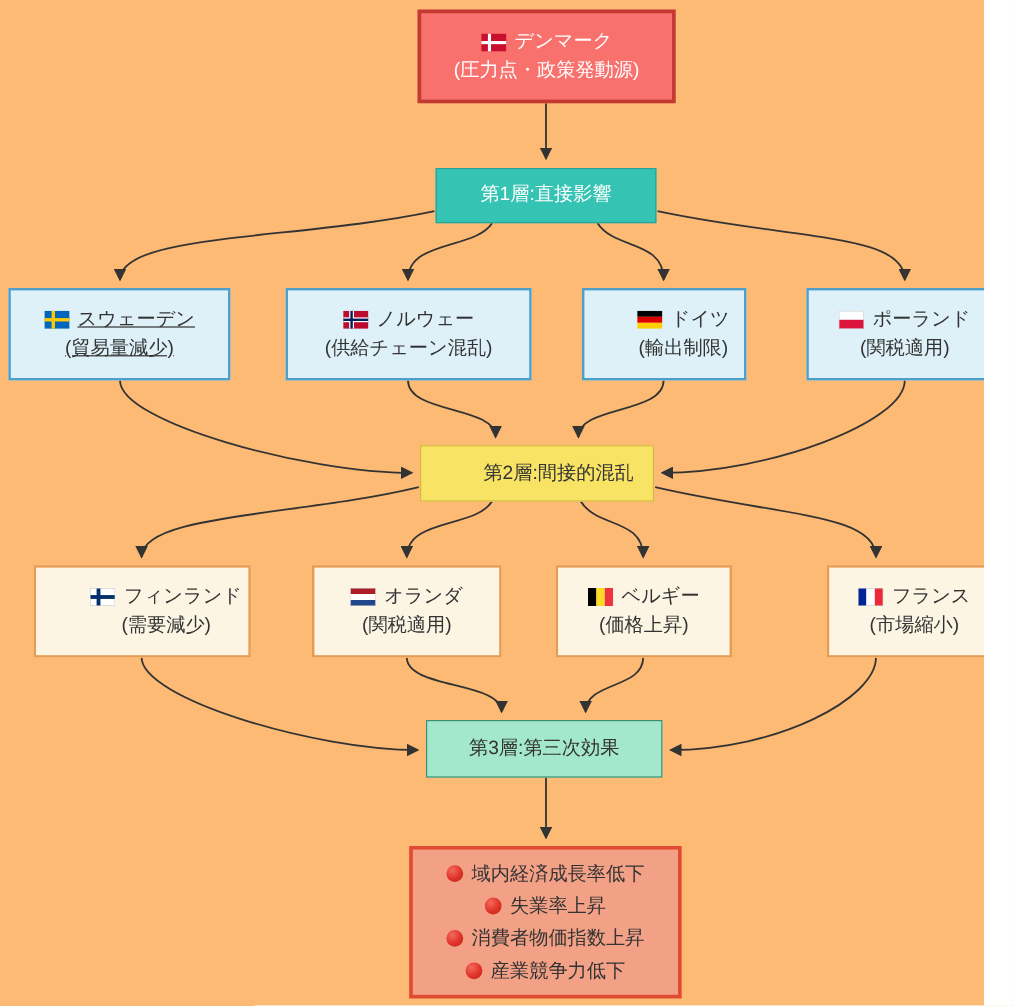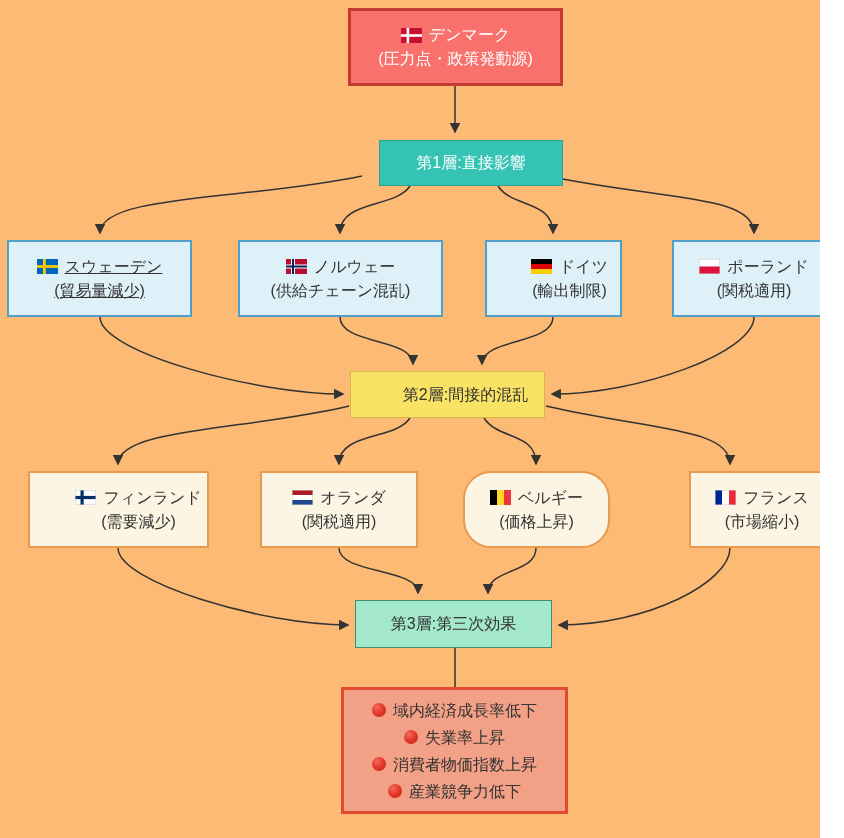--- a/index.html
+++ b/index.html
@@ -7,21 +7,21 @@
   #canvas{position:relative;width:820px;height:838px;background:#fdba74;overflow:hidden;}
   .edges{position:absolute;left:0;top:0;width:844px;height:838px;pointer-events:none;}
   .node{position:absolute;box-sizing:border-box;display:flex;flex-direction:column;
         align-items:center;justify-content:center;text-align:center;
         font-size:16px;line-height:24px;color:#333333;}
   .node .title{white-space:nowrap;display:flex;align-items:center;gap:7px;justify-content:center;}
   .node .subtitle{white-space:nowrap;}
   .flag{display:inline-block;vertical-align:middle;flex:0 0 auto;}
   
   .n-source{background:#f8716d;border:3px solid #c23a31;color:#ffffff;}
-  .n-layer1{background:#35c4b4;border:1.5px solid #2aa396;color:#ffffff;margin-left:16px;}
+  .n-layer1{background:#35c4b4;border:1.5px solid #2aa396;color:#ffffff;}
   .n-blue  {background:#def0f8;border:2px solid #4f9fc8;}
   .n-yellow{background:#f8e364;border:1.5px solid #d4b843;padding-left:36px;}
   .n-cream {background:#fdf5e4;border:2px solid #e79a50;}
   .n-mint  {background:#a3e7cc;border:1.5px solid #3c8f76;}
   .n-effects{background:#f2a086;border:3px solid #e14b32;}
   .effects-line{display:flex;align-items:center;justify-content:center;gap:7px;
                 line-height:27px;white-space:nowrap;}
   .dot{width:14px;height:14px;border-radius:50%;flex:0 0 auto;
        background:radial-gradient(circle at 35% 30%, #f4695c 0%, #df3226 55%, #c0281d 100%);}
 </style>
@@ -147,21 +147,21 @@
         <rect width="21" height="5" fill="#ae1c28"></rect>
           <rect y="5" width="21" height="5" fill="#ffffff"></rect>
           <rect y="10" width="21" height="5" fill="#21468b"></rect>
           <rect x="0.25" y="0.25" width="20.5" height="14.5" fill="none" stroke="#c8c8c8" stroke-width="0.5"></rect>
       </svg>
       <span>オランダ</span>
     </div>
     <div class="subtitle">(関税適用)</div>
   </div>
 
-  <div class="node n-cream" style="left:463px;top:471px;width:147px;height:77px;border-radius:28px;">
+  <div class="node n-cream" style="left:463px;top:471px;width:147px;height:77px;">
     <div class="title">
       <svg class="flag" width="21" height="15" viewBox="0 0 21 15">
         <rect width="7" height="15" fill="#000"></rect>
           <rect x="7" width="7" height="15" fill="#fdda24"></rect>
           <rect x="14" width="7" height="15" fill="#ef3340"></rect>
       </svg>
       <span>ベルギー</span>
     </div>
     <div class="subtitle">(価格上昇)</div>
   </div>
@@ -176,21 +176,21 @@
       </svg>
       <span>フランス</span>
     </div>
     <div class="subtitle">(市場縮小)</div>
   </div>
 
   <div class="node n-mint" style="left:355px;top:600px;width:197px;height:48px;">
     <div>第3層:第三次効果</div>
   </div>
 
-  <div class="node n-effects" style="left:341px;top:687px;width:227px;height:127px;justify-content:center;">
+  <div class="node n-effects" style="left:341px;top:705px;width:227px;height:127px;justify-content:center;">
     <div class="effects-line">
       <span class="dot"></span>
       <span>域内経済成長率低下</span>
     </div>
     <div class="effects-line">
       <span class="dot"></span>
       <span>失業率上昇</span>
     </div>
     <div class="effects-line">
       <span class="dot"></span>

